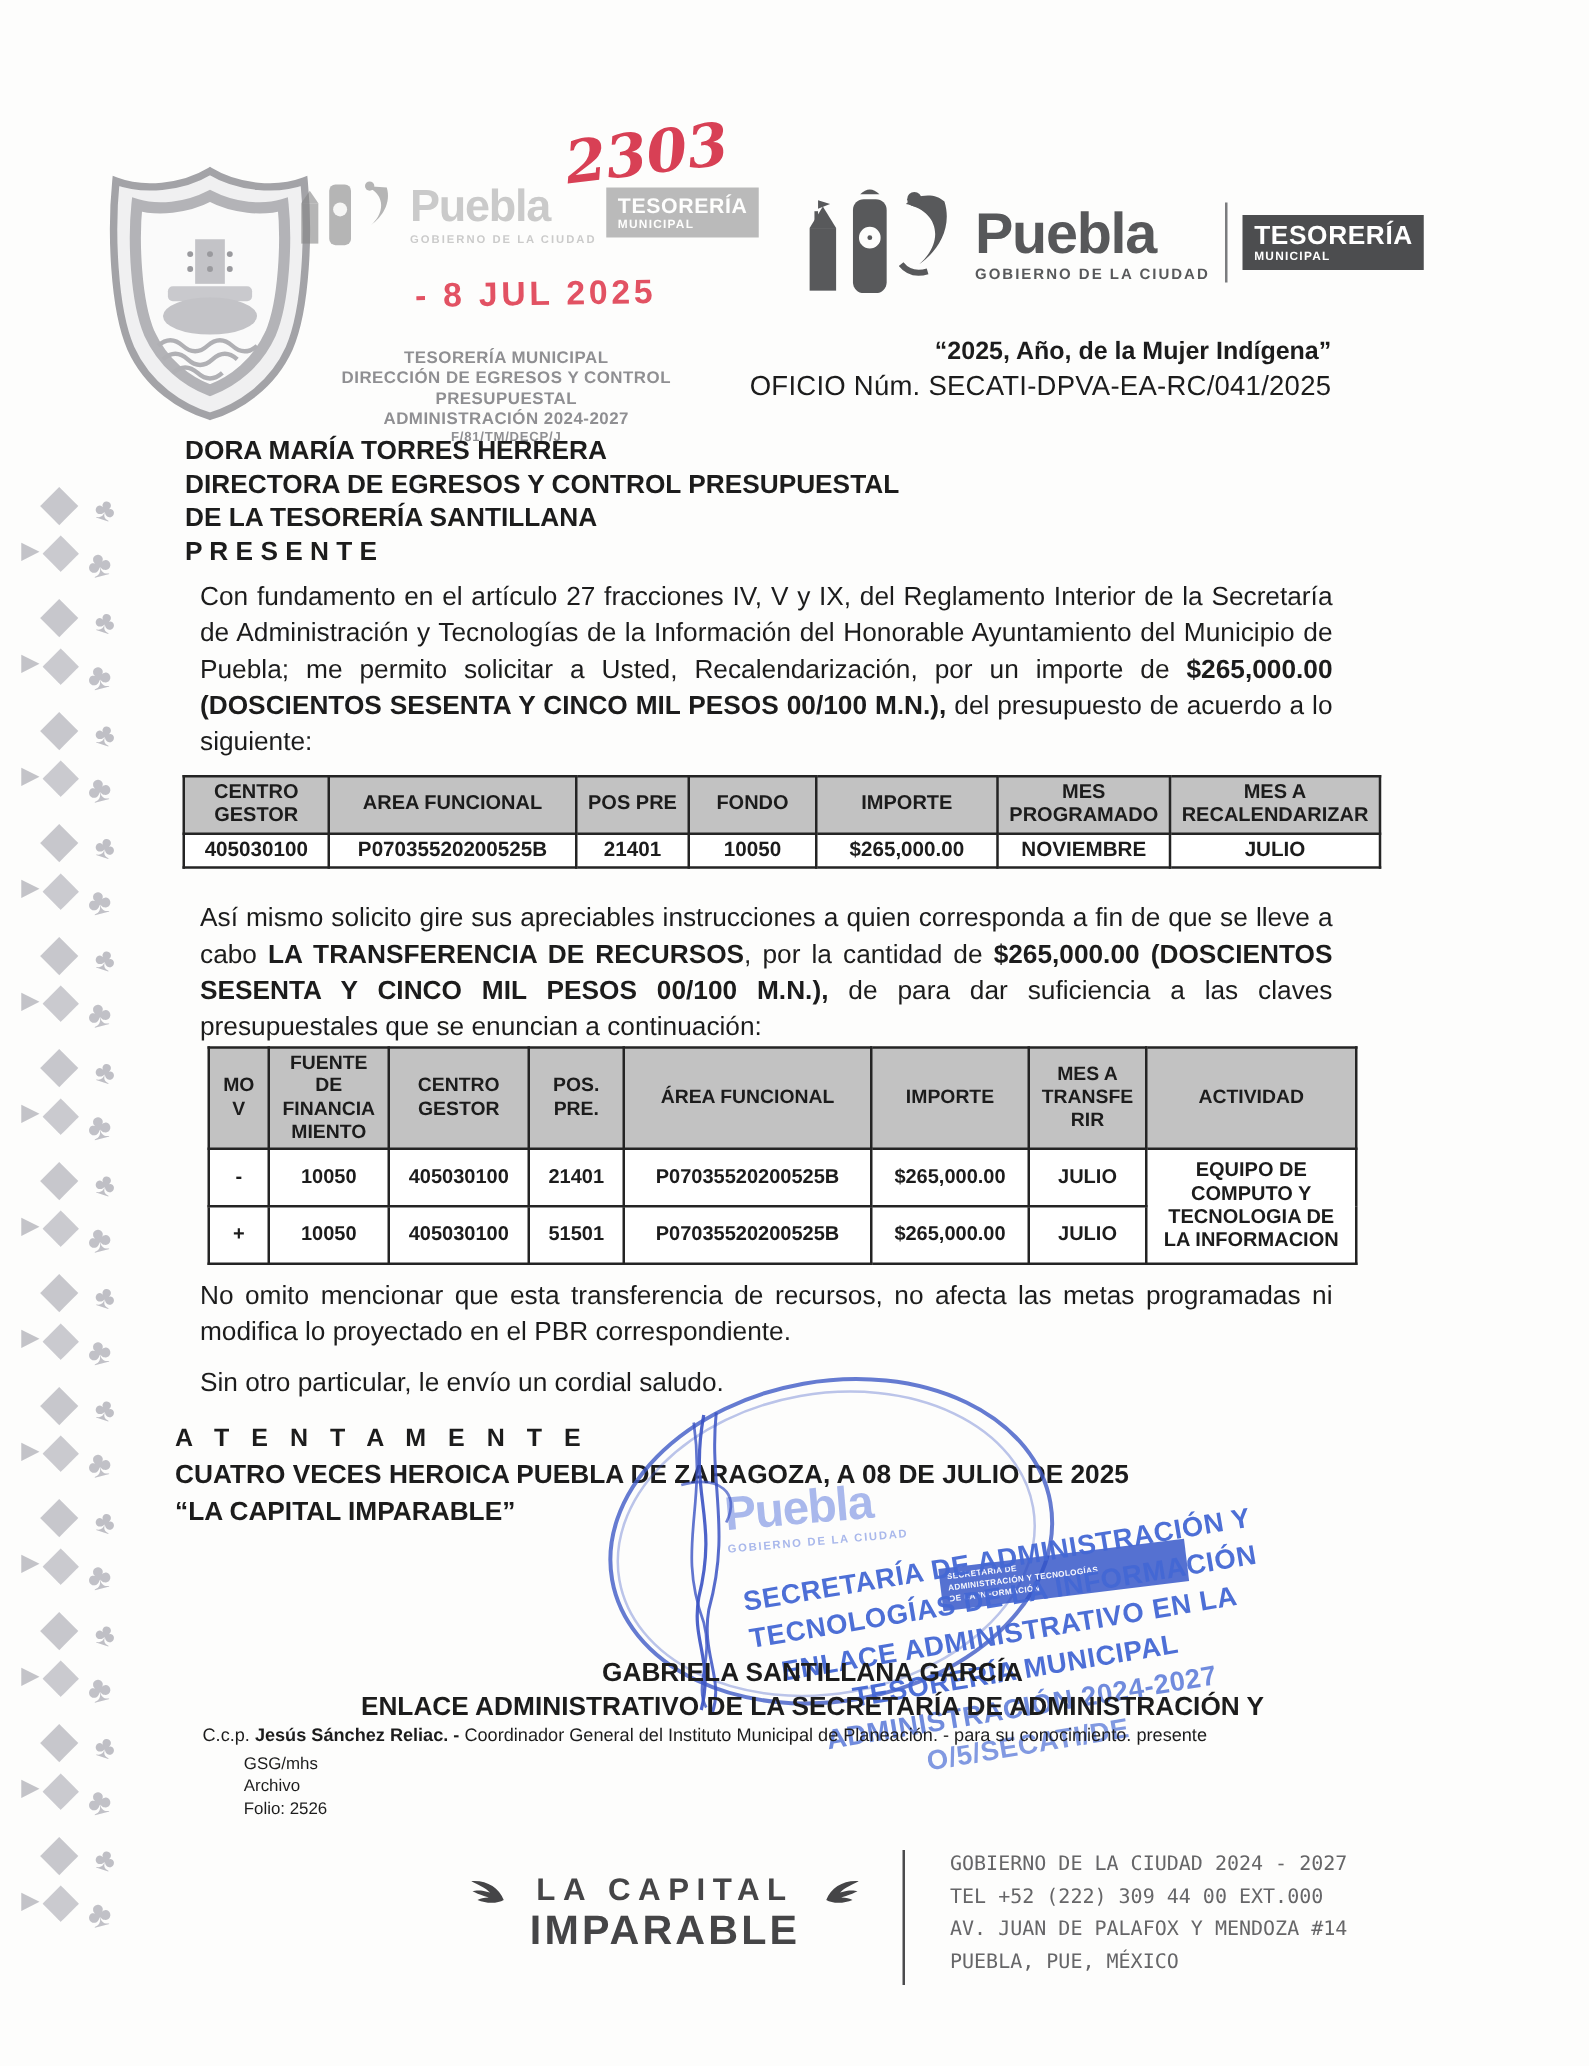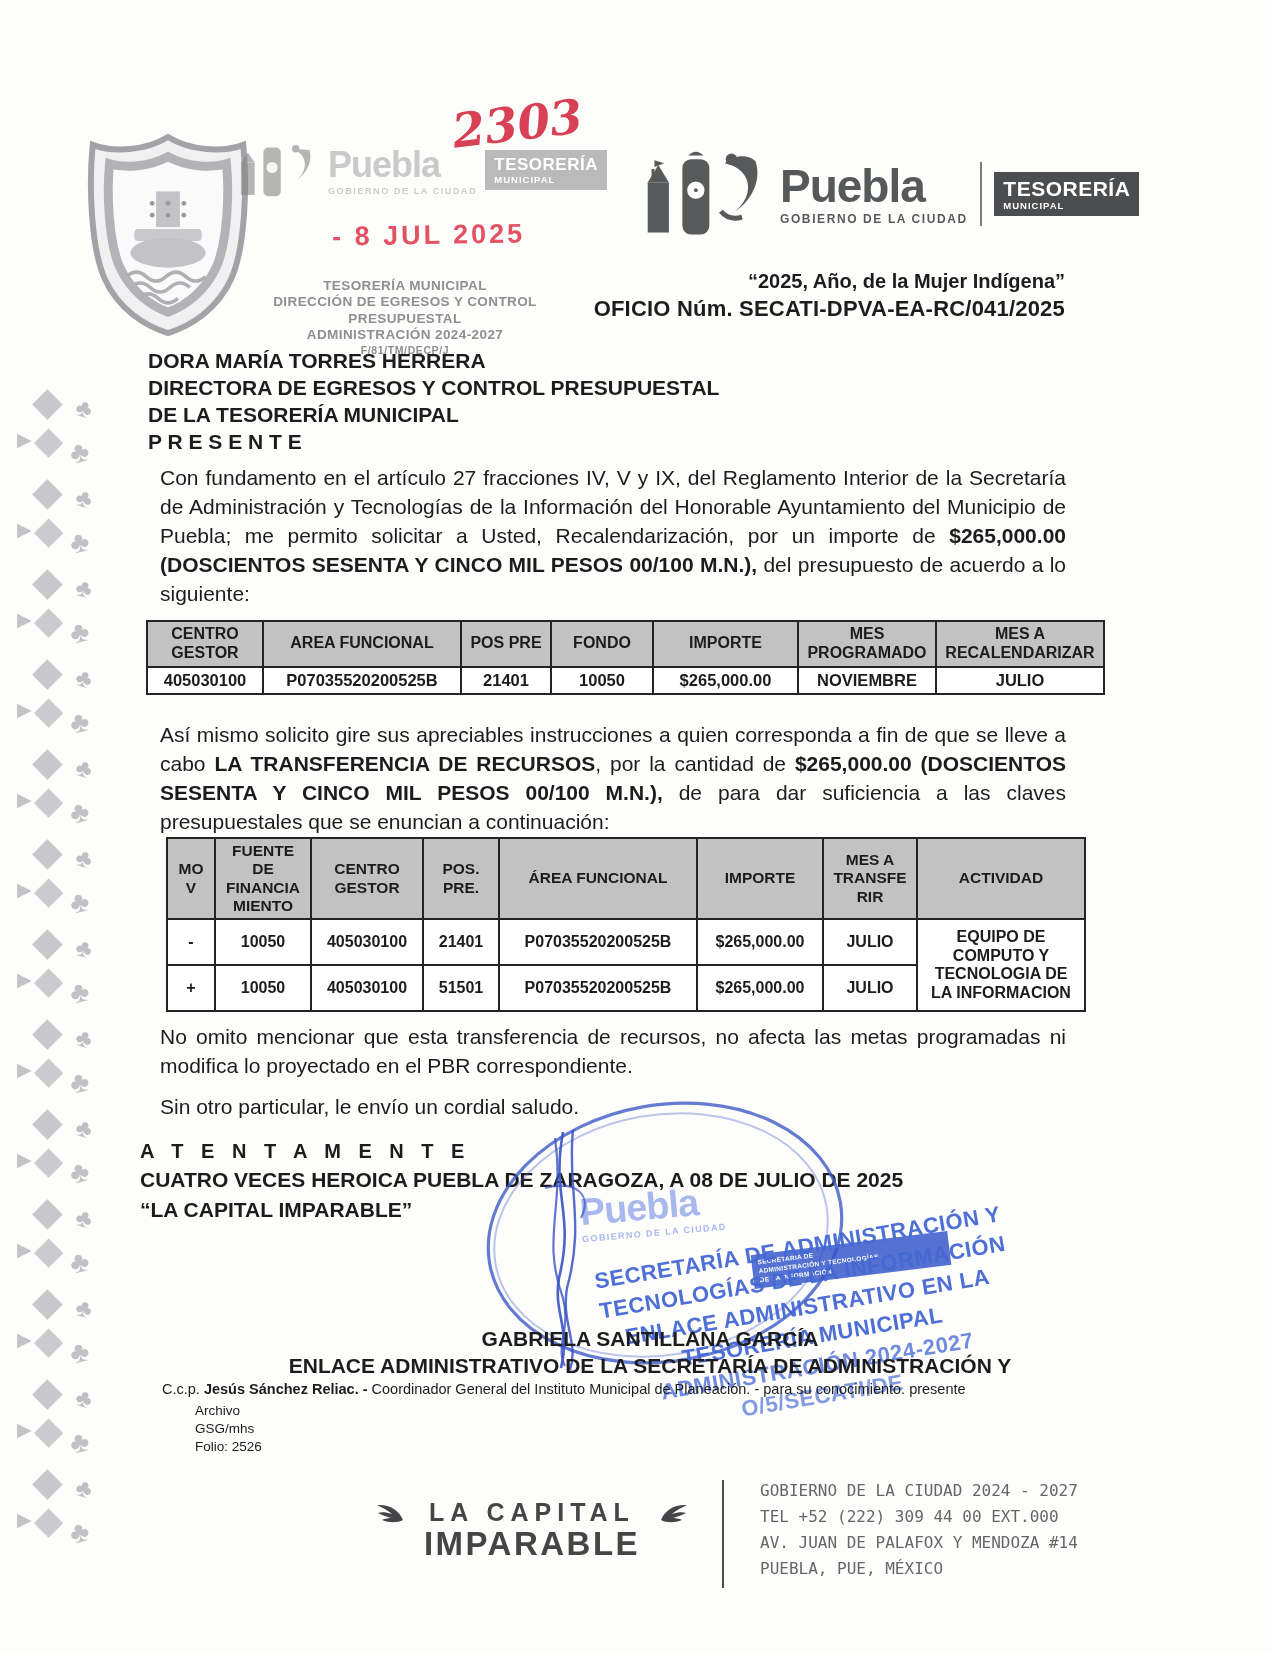--- a/index.html
+++ b/index.html
@@ -17,21 +17,21 @@
 
   
   .deptstamp{color:#8f8f92;text-align:center;font-size:13.5px;line-height:1.22;letter-spacing:.4px;font-weight:600;}
   .deptstamp .tiny{font-size:10.5px;letter-spacing:.6px;}
   .brandword{font-weight:800;letter-spacing:-1px;}
   .brandbox{background:#4c4d4f;color:#fff;text-align:left;padding:6px 9px 5px 9px;}
   .brandbox .b1{font-size:21px;font-weight:800;letter-spacing:.5px;line-height:1;}
   .brandbox .b2{font-size:9.5px;font-weight:700;letter-spacing:1px;line-height:1;margin-top:2px;}
   .gov{font-size:12px;font-weight:800;letter-spacing:1.6px;color:#58595b;}
   .motto{font-size:20px;font-weight:700;text-align:right;}
-  .oficio{font-size:22px;font-weight:700;text-align:right;letter-spacing:.2px;}
+  .oficio{font-size:22px;font-weight:400;text-align:right;letter-spacing:.2px;}
 
   .addr{font-size:21px;font-weight:700;line-height:27px;}
 
   .para{font-size:21px;line-height:29px;text-align:justify;}
   .para b{font-weight:700;}
 
   table{border-collapse:collapse;}
   .doc-table{border:2.5px solid #242424;}
   .doc-table th,.doc-table td{border:2px solid #242424;text-align:center;vertical-align:middle;
        font-weight:700;padding:3px 4px;}
@@ -242,21 +242,21 @@
       <div class="b2">MUNICIPAL</div>
     </div>
   </div>
 
   <div class="abs motto" style="left:560px;top:270px;width:505px;">“2025, Año, de la Mujer Indígena”</div>
   <div class="abs oficio" style="left:560px;top:296px;width:505px;">OFICIO Núm. SECATI-DPVA-EA-RC/041/2025</div>
 
   <div class="abs addr" style="left:148px;top:347px;">
     <div>DORA MARÍA TORRES HERRERA</div>
     <div>DIRECTORA DE EGRESOS Y CONTROL PRESUPUESTAL</div>
-    <div>DE LA TESORERÍA MUNICIPAL</div>
+    <div>DE LA TESORERÍA SANTILLANA</div>
     <div>P R E S E N T E</div>
   </div>
 
   <div class="abs para" style="left:160px;top:463px;width:906px;">
     <span>Con fundamento en el artículo 27 fracciones IV, V y IX, del Reglamento Interior de la Secretaría de Administración y Tecnologías de la Información del Honorable Ayuntamiento del Municipio de Puebla; me permito solicitar a Usted, Recalendarización, por un importe de </span><b>$265,000.00 (DOSCIENTOS SESENTA Y CINCO MIL PESOS 00/100 M.N.),</b><span> del presupuesto de acuerdo a lo siguiente:</span>
   </div>
 
   <table class="abs doc-table" style="left:146px;top:620px;">
     <tbody>
         <tr>
@@ -363,22 +363,22 @@
   <div class="abs signer" style="left:170px;top:1325px;width:960px;">
     <div>GABRIELA SANTILLANA GARCÍA</div>
     <div>ENLACE ADMINISTRATIVO DE LA SECRETARÍA DE ADMINISTRACIÓN Y</div>
   </div>
 
   <div class="abs ccp" style="left:148px;top:1380px;width:930px;">
     <div>
       <span>C.c.p. </span><b>Jesús Sánchez Reliac. -</b><span> Coordinador General del Instituto Municipal de Planeación. - para su conocimiento. presente</span>
     </div>
     <div class="ccp-sub" style="margin-left:33px;margin-top:2px;">
+      <div>GSG/mhs</div>
       <div>Archivo</div>
-      <div>GSG/mhs</div>
       <div>Folio: 2526</div>
     </div>
   </div>
 
   <div class="abs" style="left:372px;top:1498px;width:320px;">
     <div class="cap-row">
       <svg width="30" height="22" viewBox="0 0 30 22" style="transform:scaleX(-1);">
         <path d="M2,18 C6,8 16,2 28,3 C20,7 16,9 13,12 C19,10 24,10 27,11 C21,14 17,15 14,16 C18,16 21,17 23,18 C16,21 7,21 2,18 Z" fill="#454547"></path>
       </svg>
       <span class="cap1">LA CAPITAL</span>

